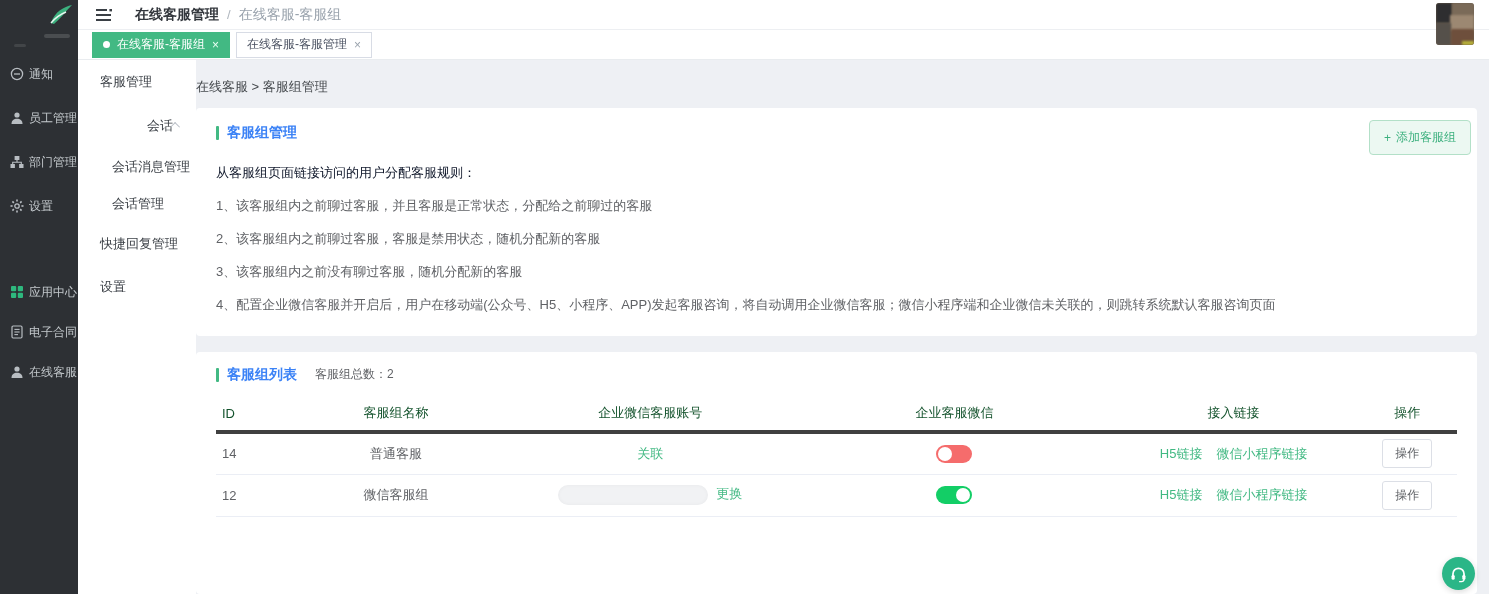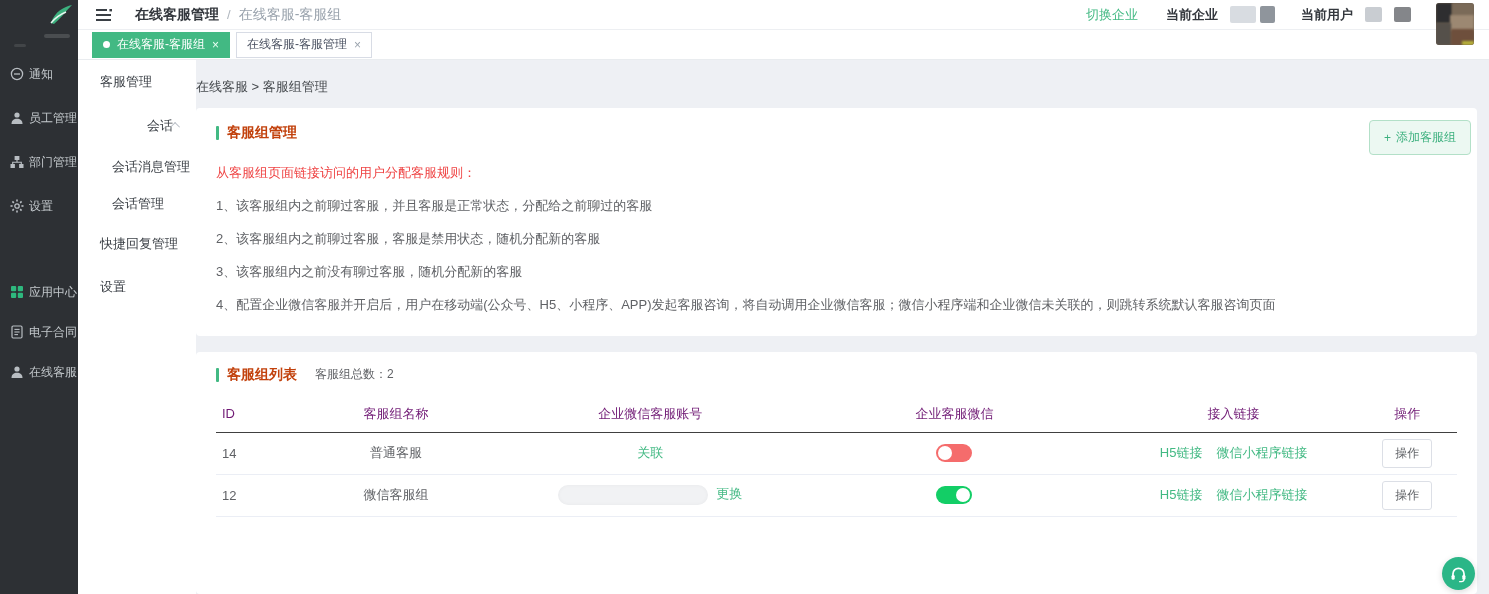--- a/index.html
+++ b/index.html
@@ -64,33 +64,33 @@
   .chev-up { width:7px; height:7px; border-left:1.5px solid #b9bec6; border-top:1.5px solid #b9bec6;
     transform:rotate(45deg) translateY(2px); }
 
   .content { flex:1; min-width:0; padding:18px 12px 0 0; display:flex; flex-direction:column; }
   .crumb { font-size:13px; color:#45494d; height:18px; }
 
   .card { background:#fff; border-radius:4px; }
   .card1 { margin-top:12px; position:relative; padding:16px 20px 22px; }
   .title-row { display:flex; align-items:center; }
   .green-bar { width:3px; height:14px; background:#42b983; margin-right:8px; border-radius:1px; }
-  .card-title { font-size:14px; font-weight:bold; color:#c2410c; }
+  .card-title { font-size:14px; font-weight:bold; color:#3b82f6; }
   .add-btn { position:absolute; top:12px; right:6px; background:#ecf8f2;
     border:1px solid #b3e0c8; color:#3cb07e; font-size:12px; border-radius:4px;
     padding:8px 14px; cursor:pointer; display:inline-flex; align-items:center; gap:5px; }
-  .intro { margin-top:22px; color:#ef4444; }
+  .intro { margin-top:22px; color:#0f172a; }
   .rule { margin-top:15px; color:#606266; }
 
   .card2 { margin-top:16px; flex:1; padding:14px 20px 0; overflow:hidden; position:relative; }
   .list-head { display:flex; align-items:flex-start; }
   .total { font-size:12px; color:#606266; margin-left:18px; }
   table.grid { width:100%; border-collapse:collapse; margin-top:12px; table-layout:fixed; }
-  .grid th { height:36px; font-weight:normal; color:#701a75; font-size:13px;
-    border-bottom:1px solid #404040; text-align:center; }
+  .grid th { height:36px; font-weight:normal; color:#14532d; font-size:13px;
+    border-bottom:4px solid #404040; text-align:center; }
   .grid td { height:42px; color:#606266; font-size:13px; border-bottom:1px solid #ebeef5;
     text-align:center; }
   .grid th.cid, .grid td.cid { text-align:left; padding-left:6px; }
   .glink { color:#42b983; cursor:pointer; }
   .links-cell { display:inline-flex; gap:14px; }
   .acc-redact { display:inline-block; width:150px; height:20px; background:#f1f2f4;
     border-radius:10px; vertical-align:middle; margin-right:8px;
     box-shadow:inset 0 0 4px rgba(0,0,0,.04); }
   .sw { width:36px; height:18px; border-radius:9px; position:relative; display:inline-block;
     vertical-align:middle; cursor:pointer; }
@@ -212,33 +212,20 @@
               <line x1="0" y1="7" x2="15" y2="7"></line>
               <line x1="0" y1="12" x2="15" y2="12"></line>
             </g>
             <rect x="13.4" y="1" width="2.6" height="2.4" fill="#3a3f45"></rect>
           </svg>
       </span>
       <span class="bc-main">在线客服管理</span>
       <span class="bc-sep">/</span>
       <span class="bc-sub">在线客服-客服组</span>
 
-      <div class="topbar-right">
-        <span class="switch-company">切换企业</span>
-        <div class="tr-group">
-          <span class="tr-label">当前企业</span>
-          <span class="redact" style="width:26px;height:17px;"></span>
-          <span class="redact dk" style="width:15px;height:17px;"></span>
-        </div>
-        <div class="tr-group" style="margin-right:0;">
-          <span class="tr-label">当前用户</span>
-          <span class="redact" style="width:17px;height:15px;background:#c9cdd2;"></span>
-          <span class="redact dk" style="width:17px;height:15px;margin-left:8px;background:#84868a;"></span>
-        </div>
-      </div>
     </header>
 
     <div class="avatar">
       <i style="left:0;top:0;width:16px;height:20px;background:#2e2e30;"></i>
       <i style="left:16px;top:0;width:22px;height:14px;background:#7a6a58;"></i>
       <i style="left:14px;top:12px;width:24px;height:16px;background:#9c8872;"></i>
       <i style="left:0;top:20px;width:15px;height:22px;background:#55504a;"></i>
       <i style="left:15px;top:26px;width:23px;height:16px;background:#6e4f3c;"></i>
       <i style="left:26px;top:38px;width:12px;height:4px;background:#b7b23a;"></i>
     </div>

